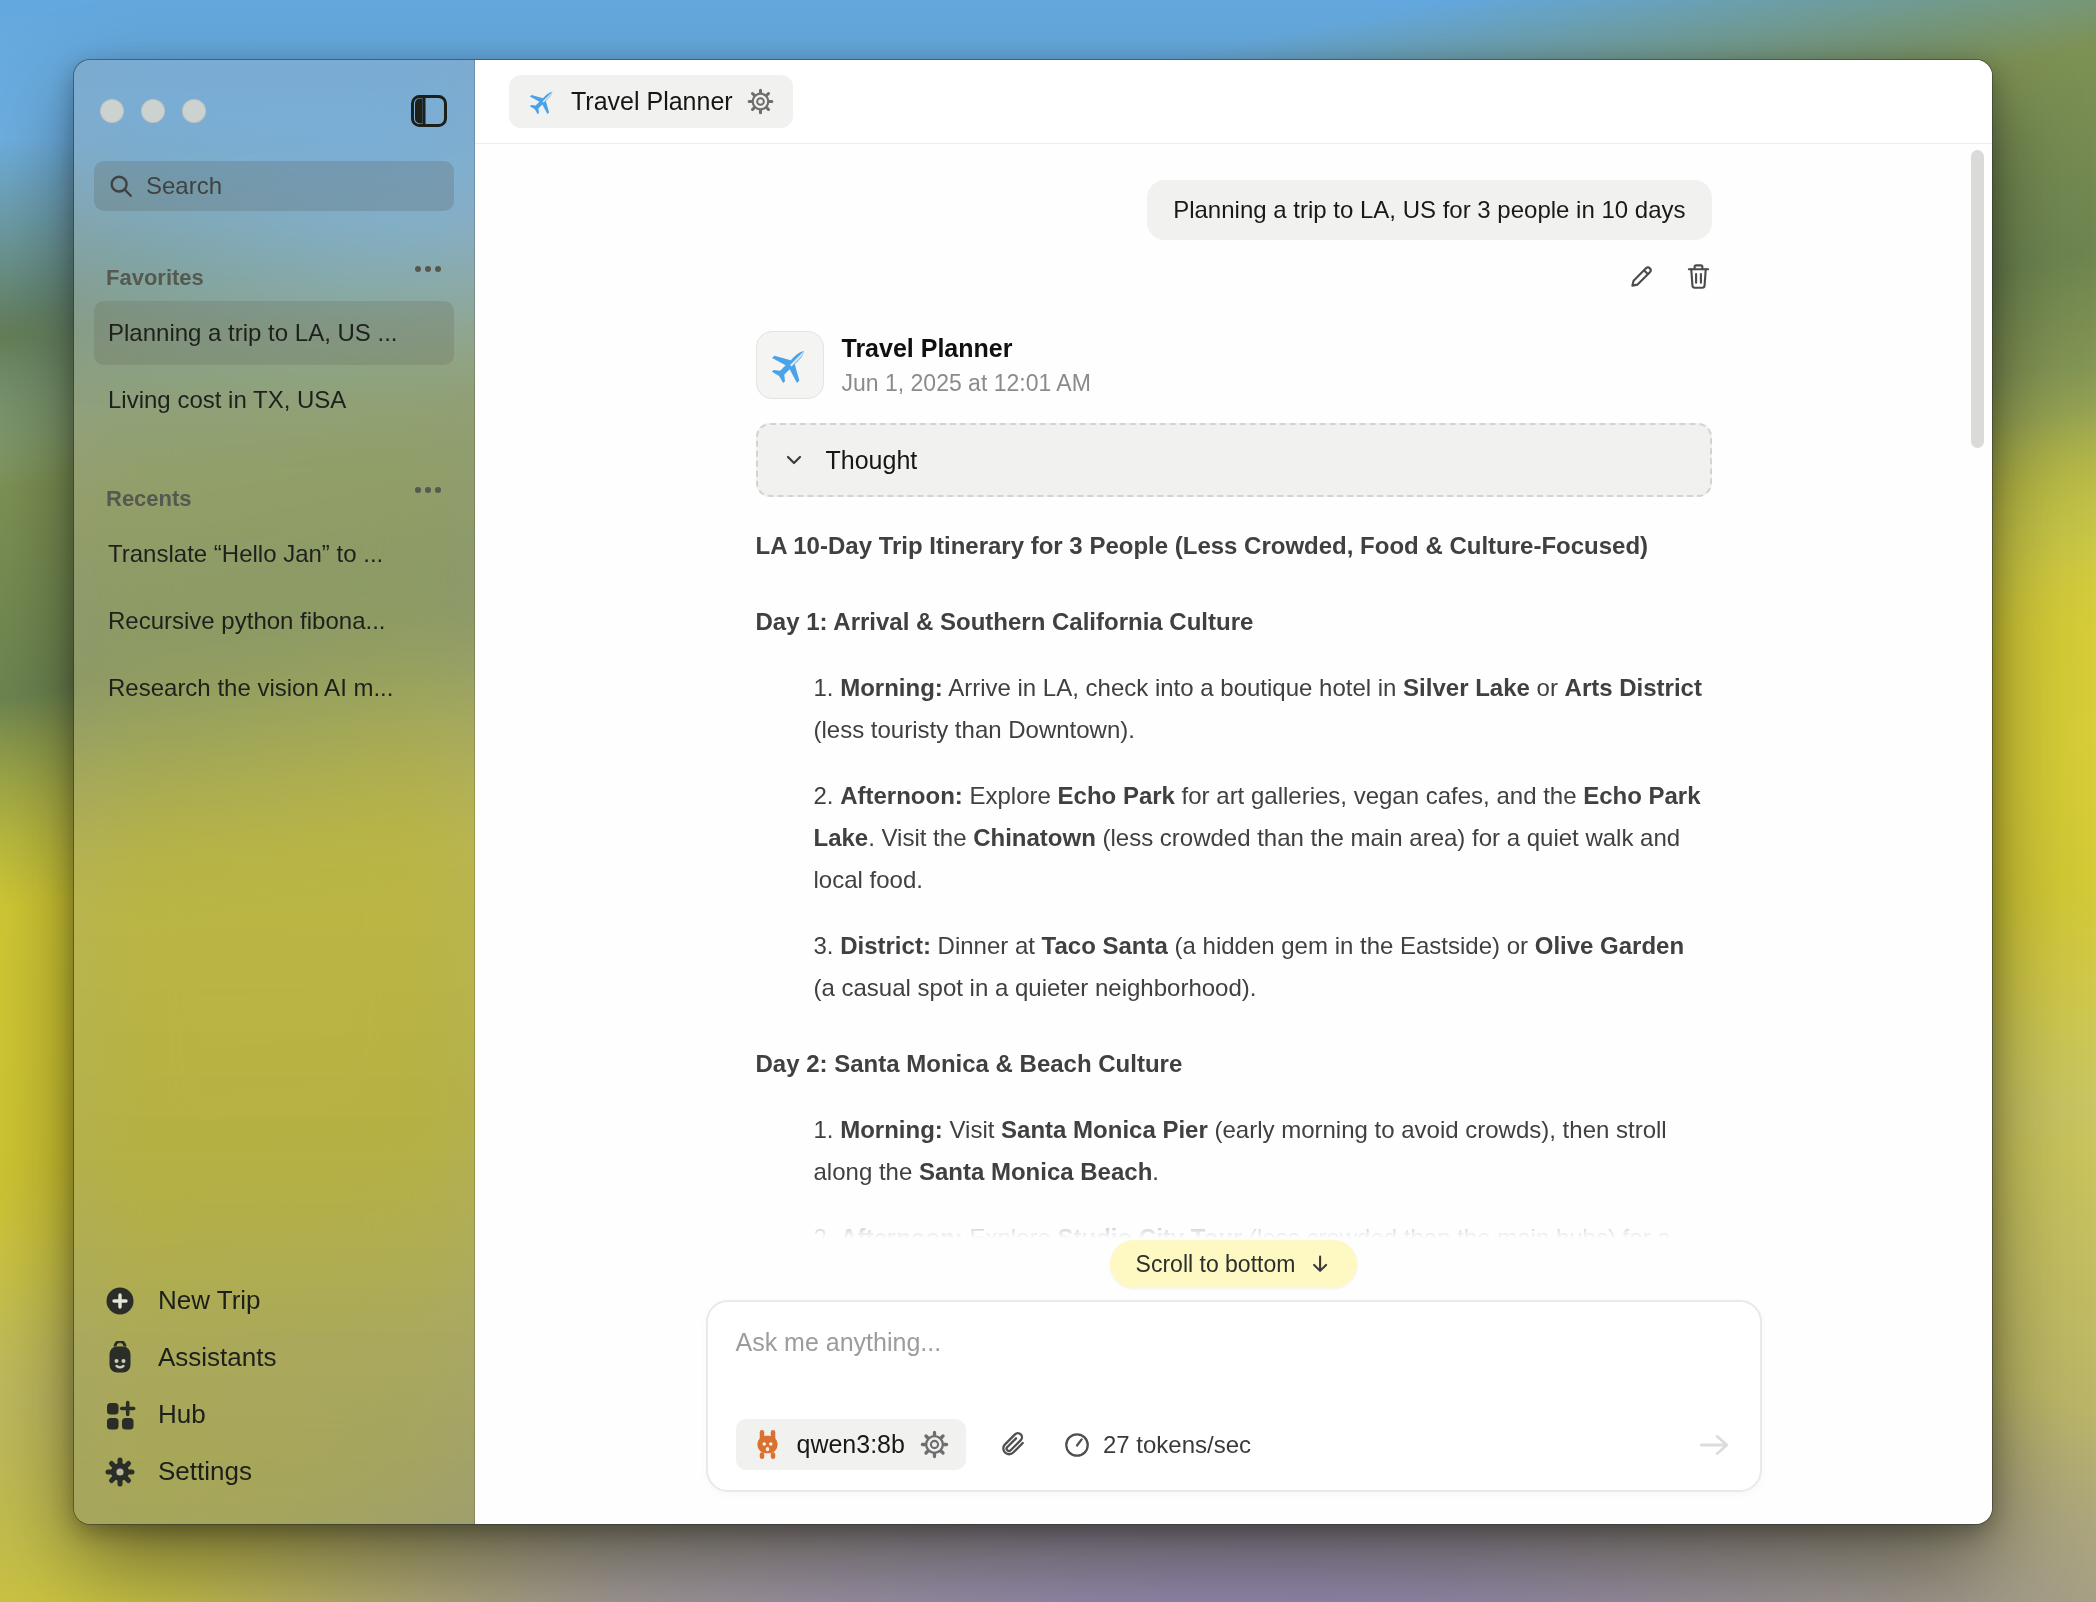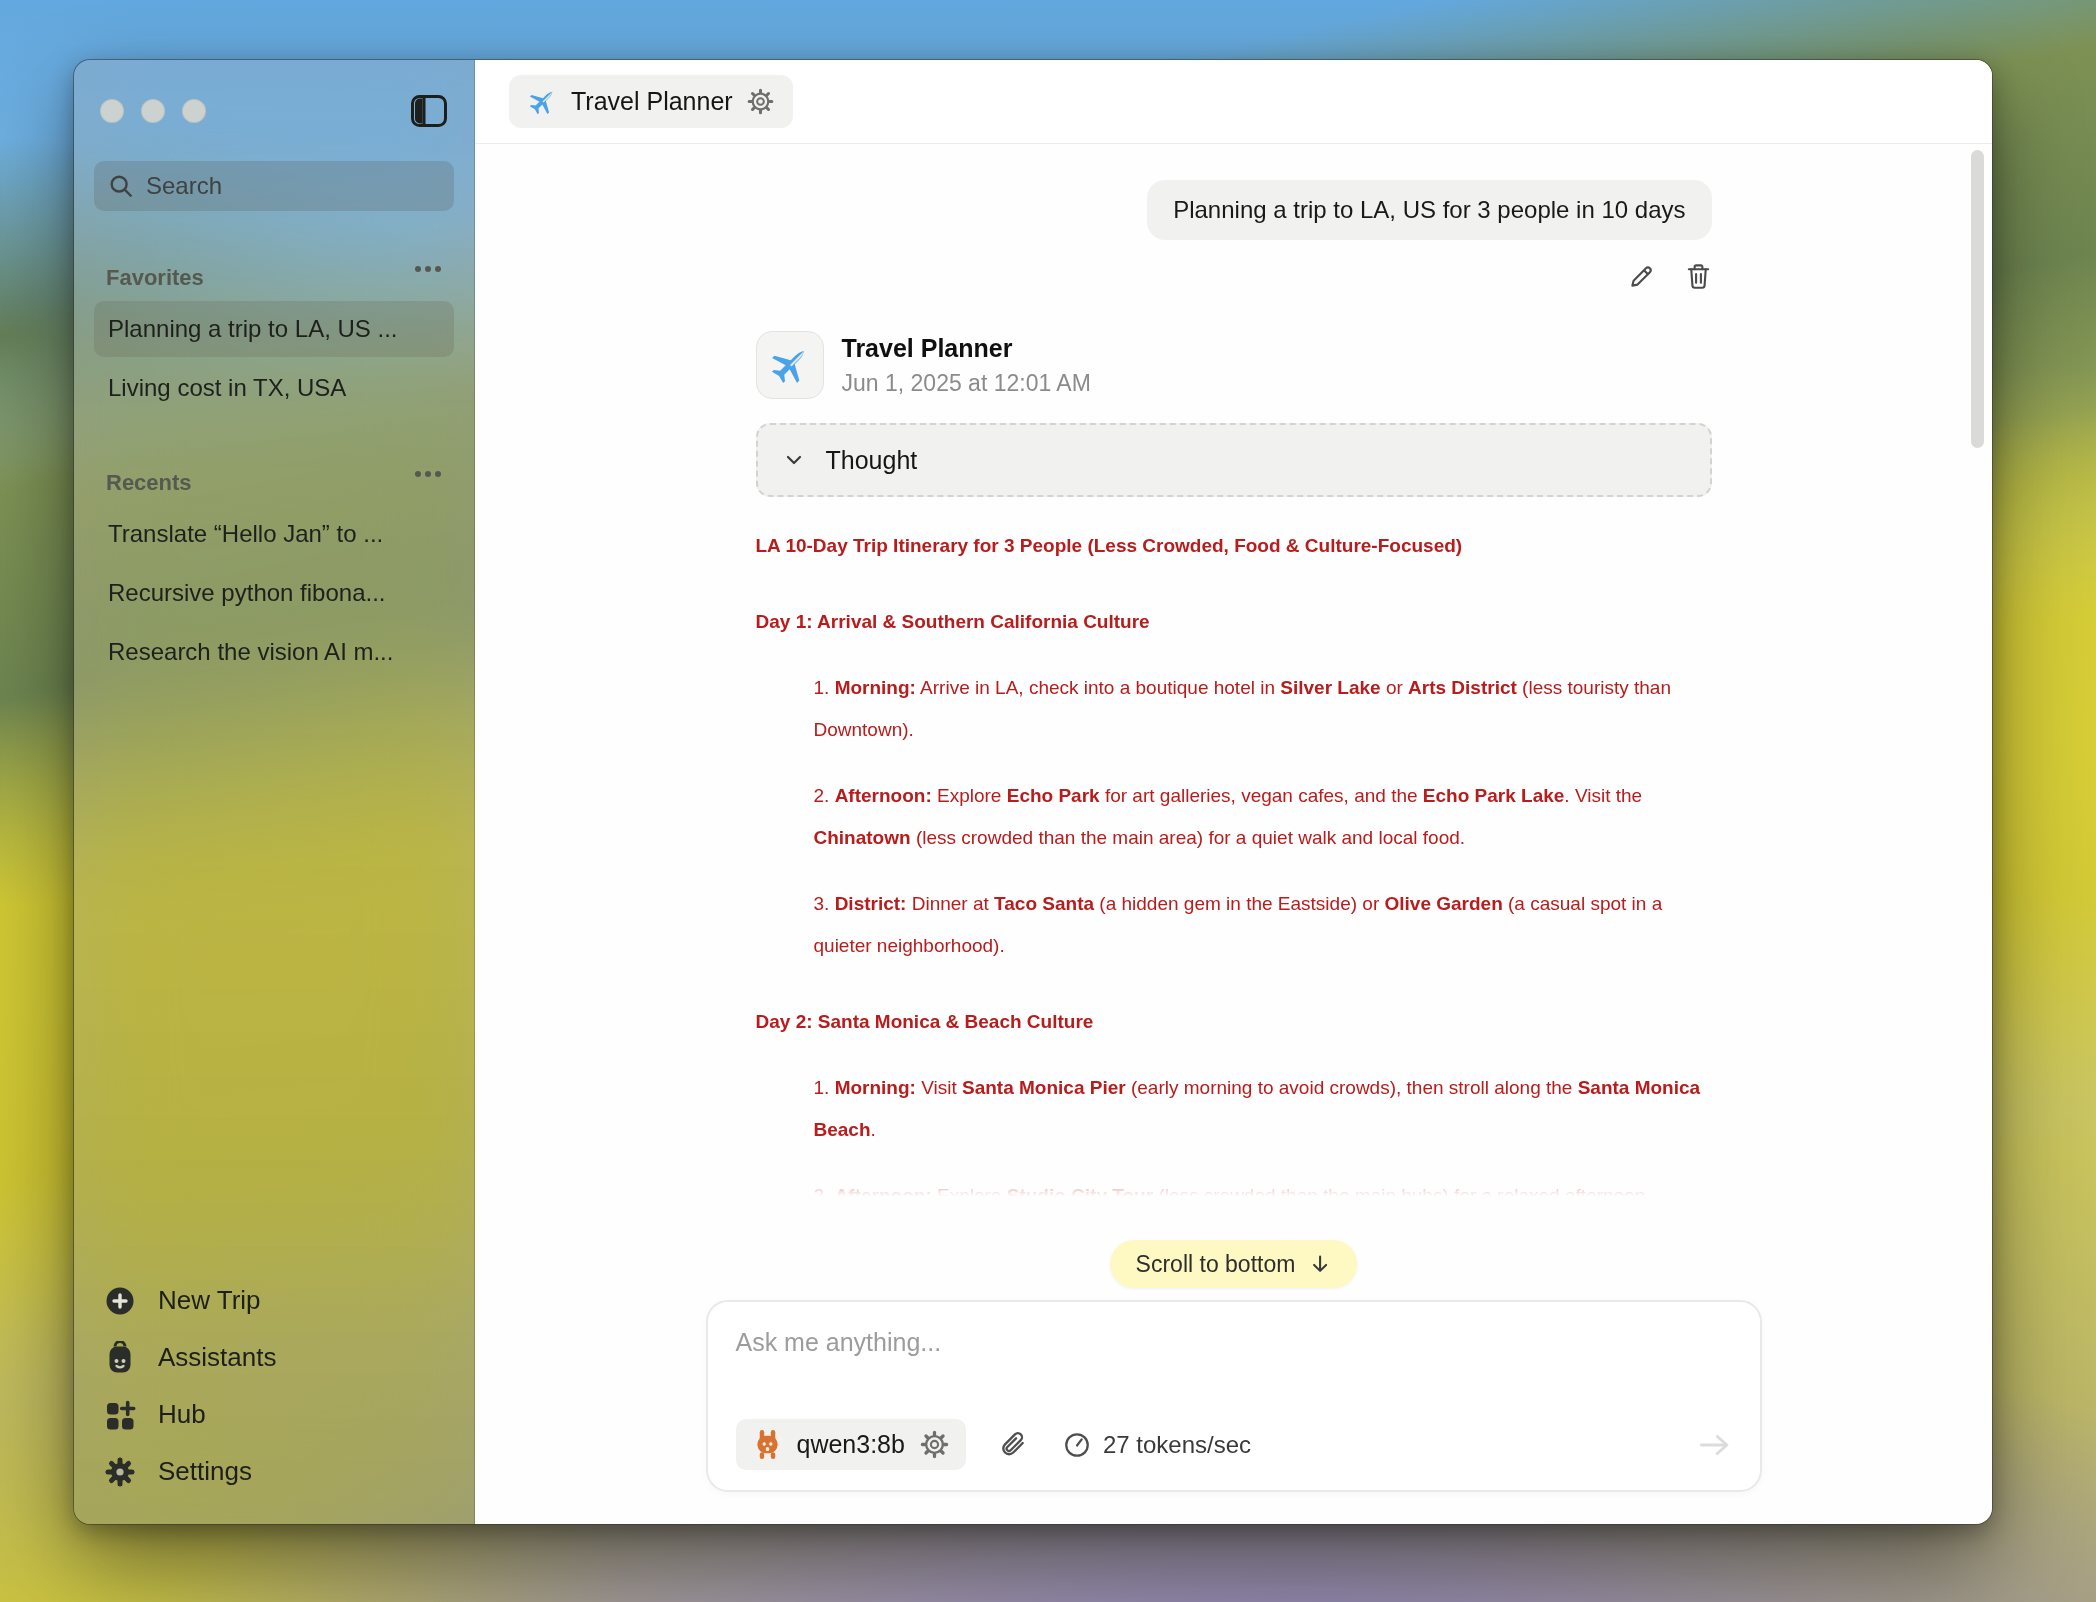--- a/index.html
+++ b/index.html
@@ -33,21 +33,21 @@
   .lights { display:flex; gap:17px; }
   .light { width:24px; height:24px; border-radius:50%; background:#ccd2cf; box-shadow:inset 0 0 0 1px rgba(0,0,0,.08); }
   .side-toggle { background:none; border:none; cursor:pointer; width:38px; height:34px; }
   .side-toggle svg { width:38px; height:34px; }
   .search { margin-top:33px; height:50px; border-radius:10px; background:rgba(96,102,96,.28);
     display:flex; align-items:center; gap:12px; padding:0 14px; color:#3e4341; font-size:24px; }
   .search .ic svg { width:26px; height:26px; display:block; }
   .side-sec-head { display:flex; align-items:flex-start; justify-content:space-between; margin:54px 12px 10px; color:#56594f; font-size:22px; font-weight:700; }
   .side-sec-head .dots { color:#56594f; cursor:pointer; }
   .side-sec-head .dots svg { width:28px; height:8px; display:block; }
-  .side-row { height:56px; display:flex; align-items:center; padding:16px 14px; margin:3px 0; border-radius:10px;
+  .side-row { height:64px; display:flex; align-items:center; padding:16px 14px; margin:3px 0; border-radius:10px;
     font-size:24px; color:#1e201c; white-space:nowrap; overflow:hidden; cursor:pointer; }
   .side-row.selected { background:rgba(105,105,85,.25); }
   .side-footer { margin-top:auto; padding-bottom:24px; }
   .foot-row { height:57px; display:flex; align-items:center; gap:22px; padding:0 10px; font-size:26px; font-weight:500; color:#1d1f1b; cursor:pointer; }
   .foot-row .ic svg { width:32px; height:34px; display:block; }
 
   
   .main { flex:1; background:#fefefe; display:flex; flex-direction:column; position:relative; min-width:0; }
   .main-header { height:84px; flex:none; border-bottom:1px solid #ececea; display:flex; align-items:center; padding-left:34px; background:#fff; }
   .assistant-pill { display:flex; align-items:center; gap:13px; background:#f1f1ef; border-radius:12px; padding:11px 18px; font-size:25px; color:#161616; cursor:pointer; }
@@ -62,21 +62,21 @@
   .msg-actions .ic svg { width:27px; height:29px; display:block; cursor:pointer; }
   .assistant-head { display:flex; gap:18px; margin-top:40px; align-items:center; }
   .avatar { width:68px; height:68px; border-radius:16px; background:#f4f4f2; border:1px solid #e3e3e1; display:flex; align-items:center; justify-content:center; flex:none; }
   .avatar svg { width:44px; height:44px; }
   .a-name { font-size:25px; font-weight:700; color:#101010; }
   .a-time { font-size:23px; color:#8b8b8b; margin-top:7px; }
   .thought { margin-top:24px; border:2px dashed #d3d3d1; background:#f1f1f0; border-radius:14px; height:74px;
     display:flex; align-items:center; gap:20px; padding:0 24px; font-size:25px; color:#161616; cursor:pointer; }
   .thought .ic svg { width:24px; height:24px; display:block; }
 
-  .md { font-size:19px; color:#b91c1c; line-height:42px; }
+  .md { font-size:24px; color:#404040; line-height:42px; }
   .b-h3 { font-weight:700; margin-top:28px; }
   .b-h4 { font-weight:700; margin-top:34px; }
   .b-li { margin-top:24px; padding-left:58px; }
   .b-li-faded { margin-top:24px; padding-left:58px; height:24px; overflow:hidden; opacity:.75;
     -webkit-mask-image:linear-gradient(180deg, rgba(0,0,0,.8) 0%, rgba(0,0,0,0) 90%);
     mask-image:linear-gradient(180deg, rgba(0,0,0,.8) 0%, rgba(0,0,0,0) 90%); }
 
   .fade { position:absolute; left:0; right:0; bottom:0; height:86px; background:linear-gradient(180deg, rgba(254,254,254,0), #fefefe 70%); pointer-events:none; }
   .scrollbar-thumb { position:absolute; right:8px; top:6px; width:13px; height:298px; border-radius:7px; background:#dadad8; }
 

